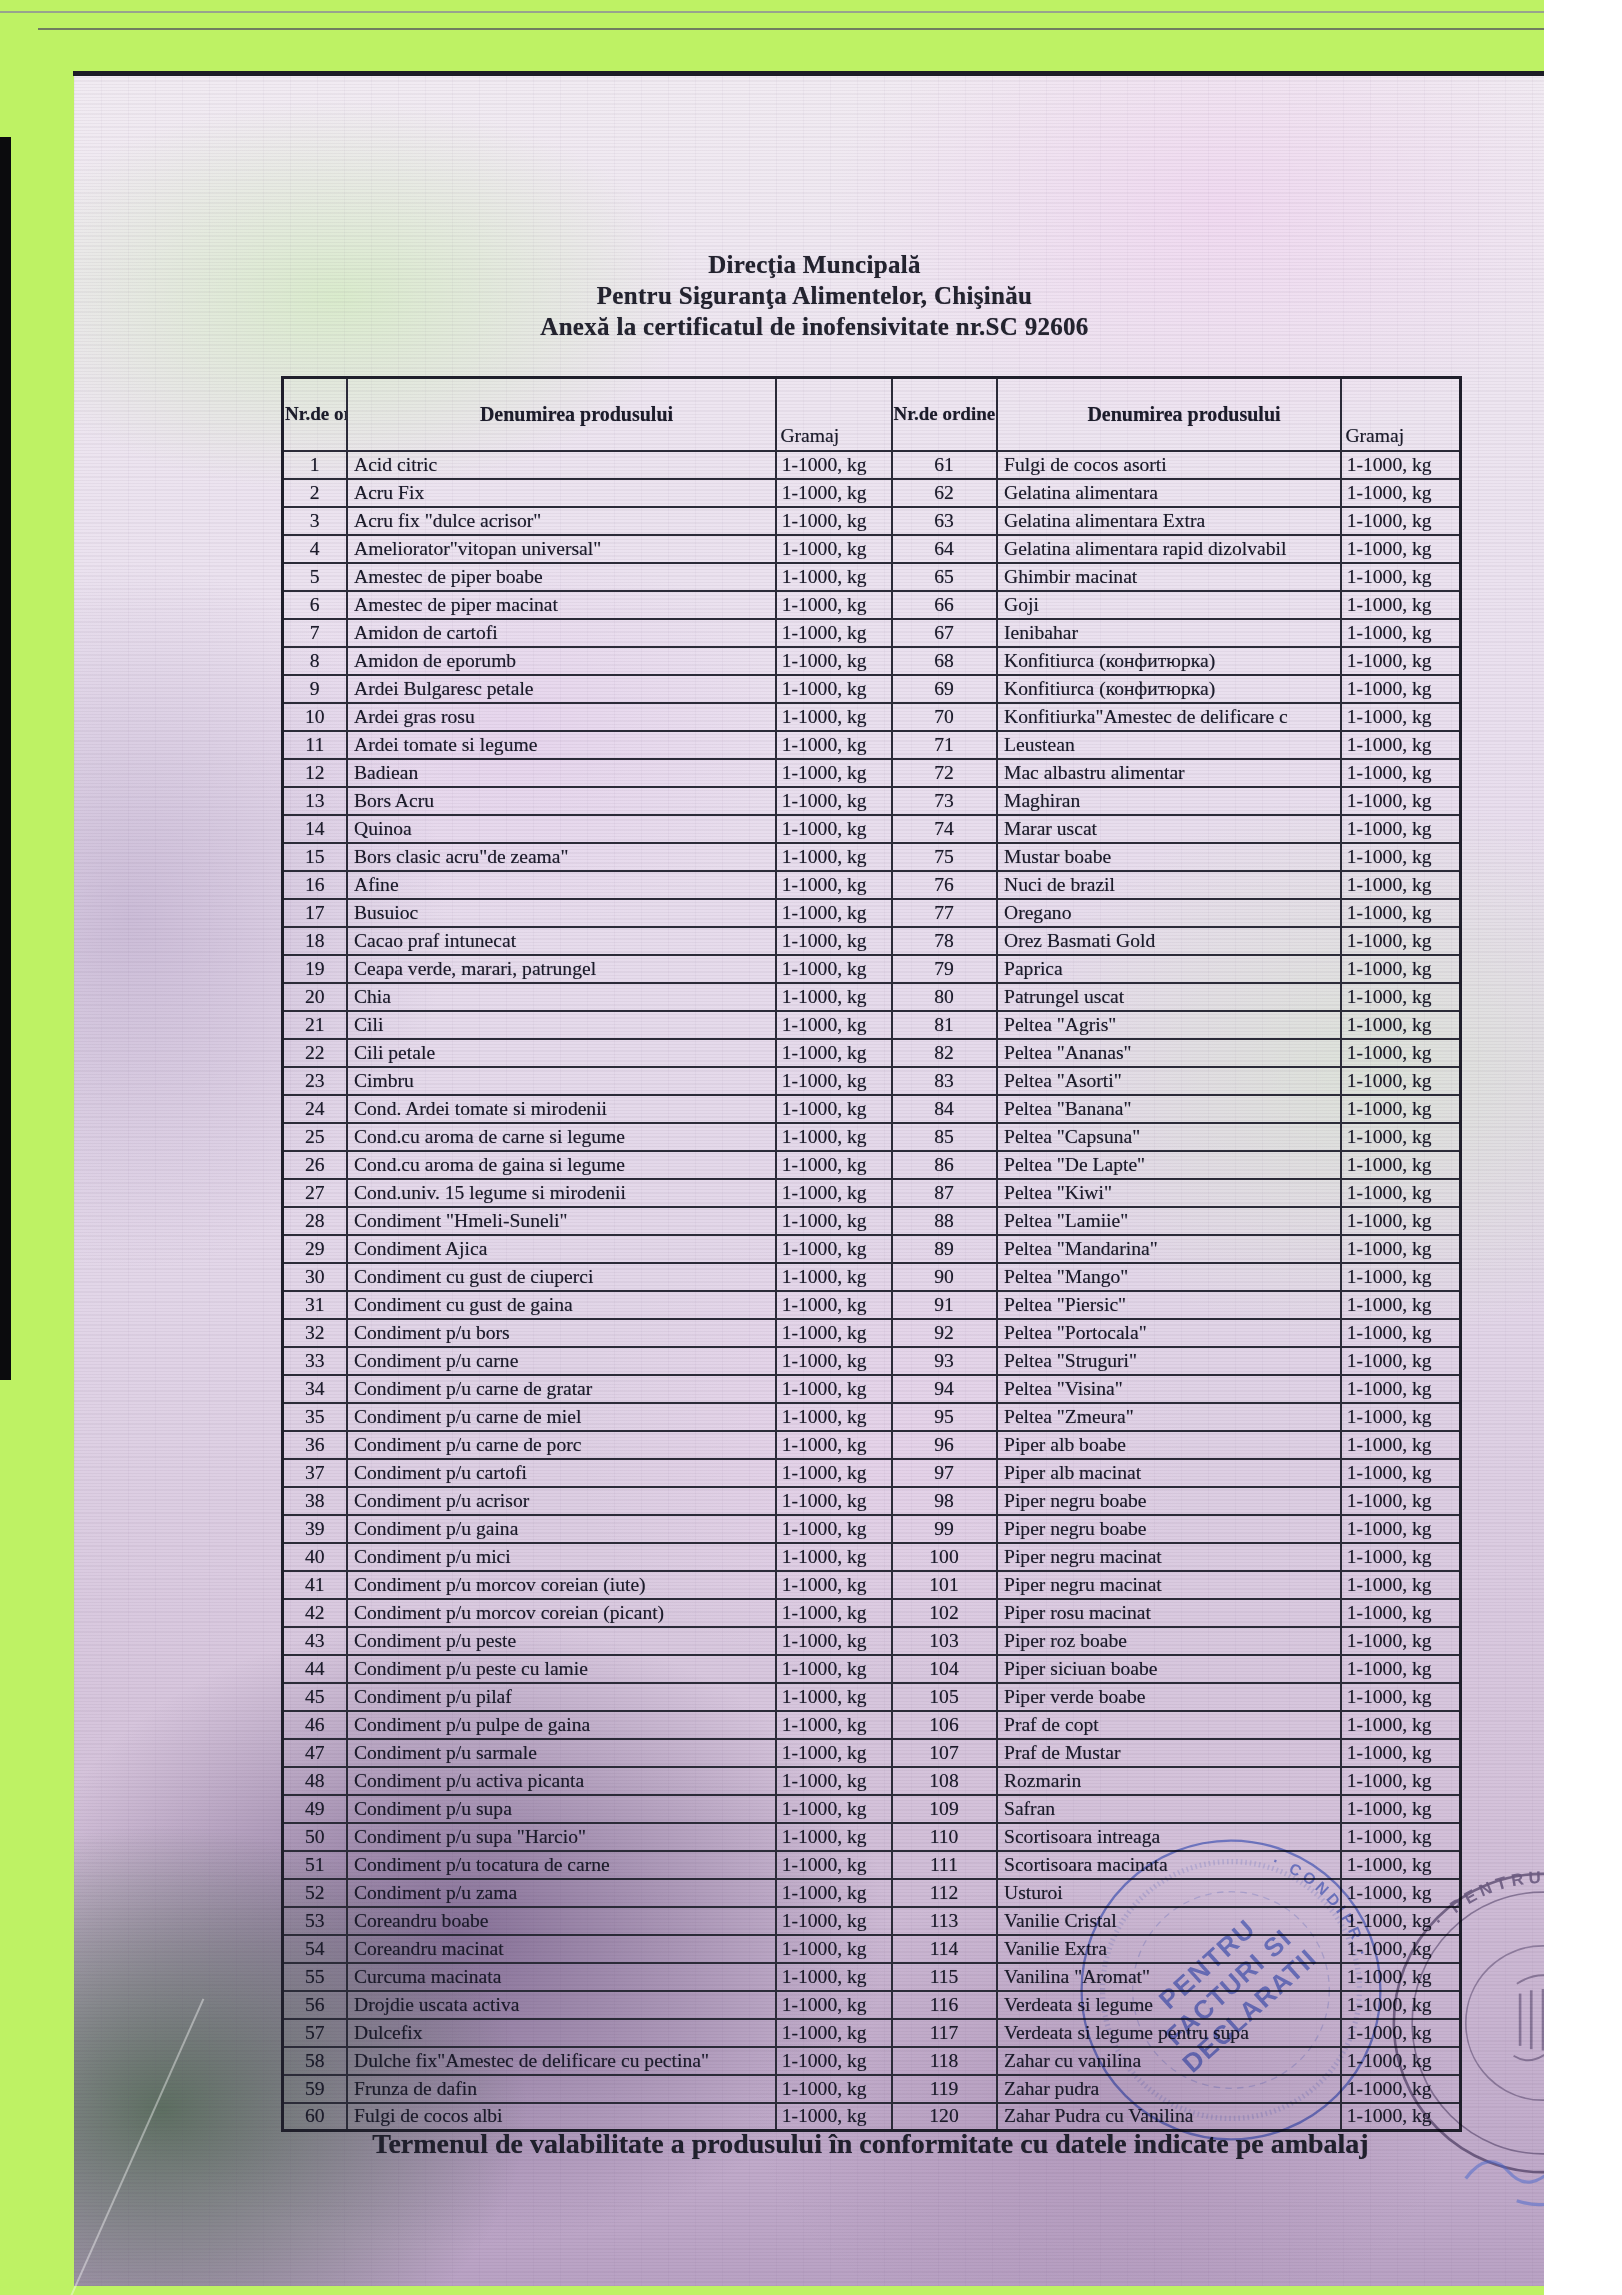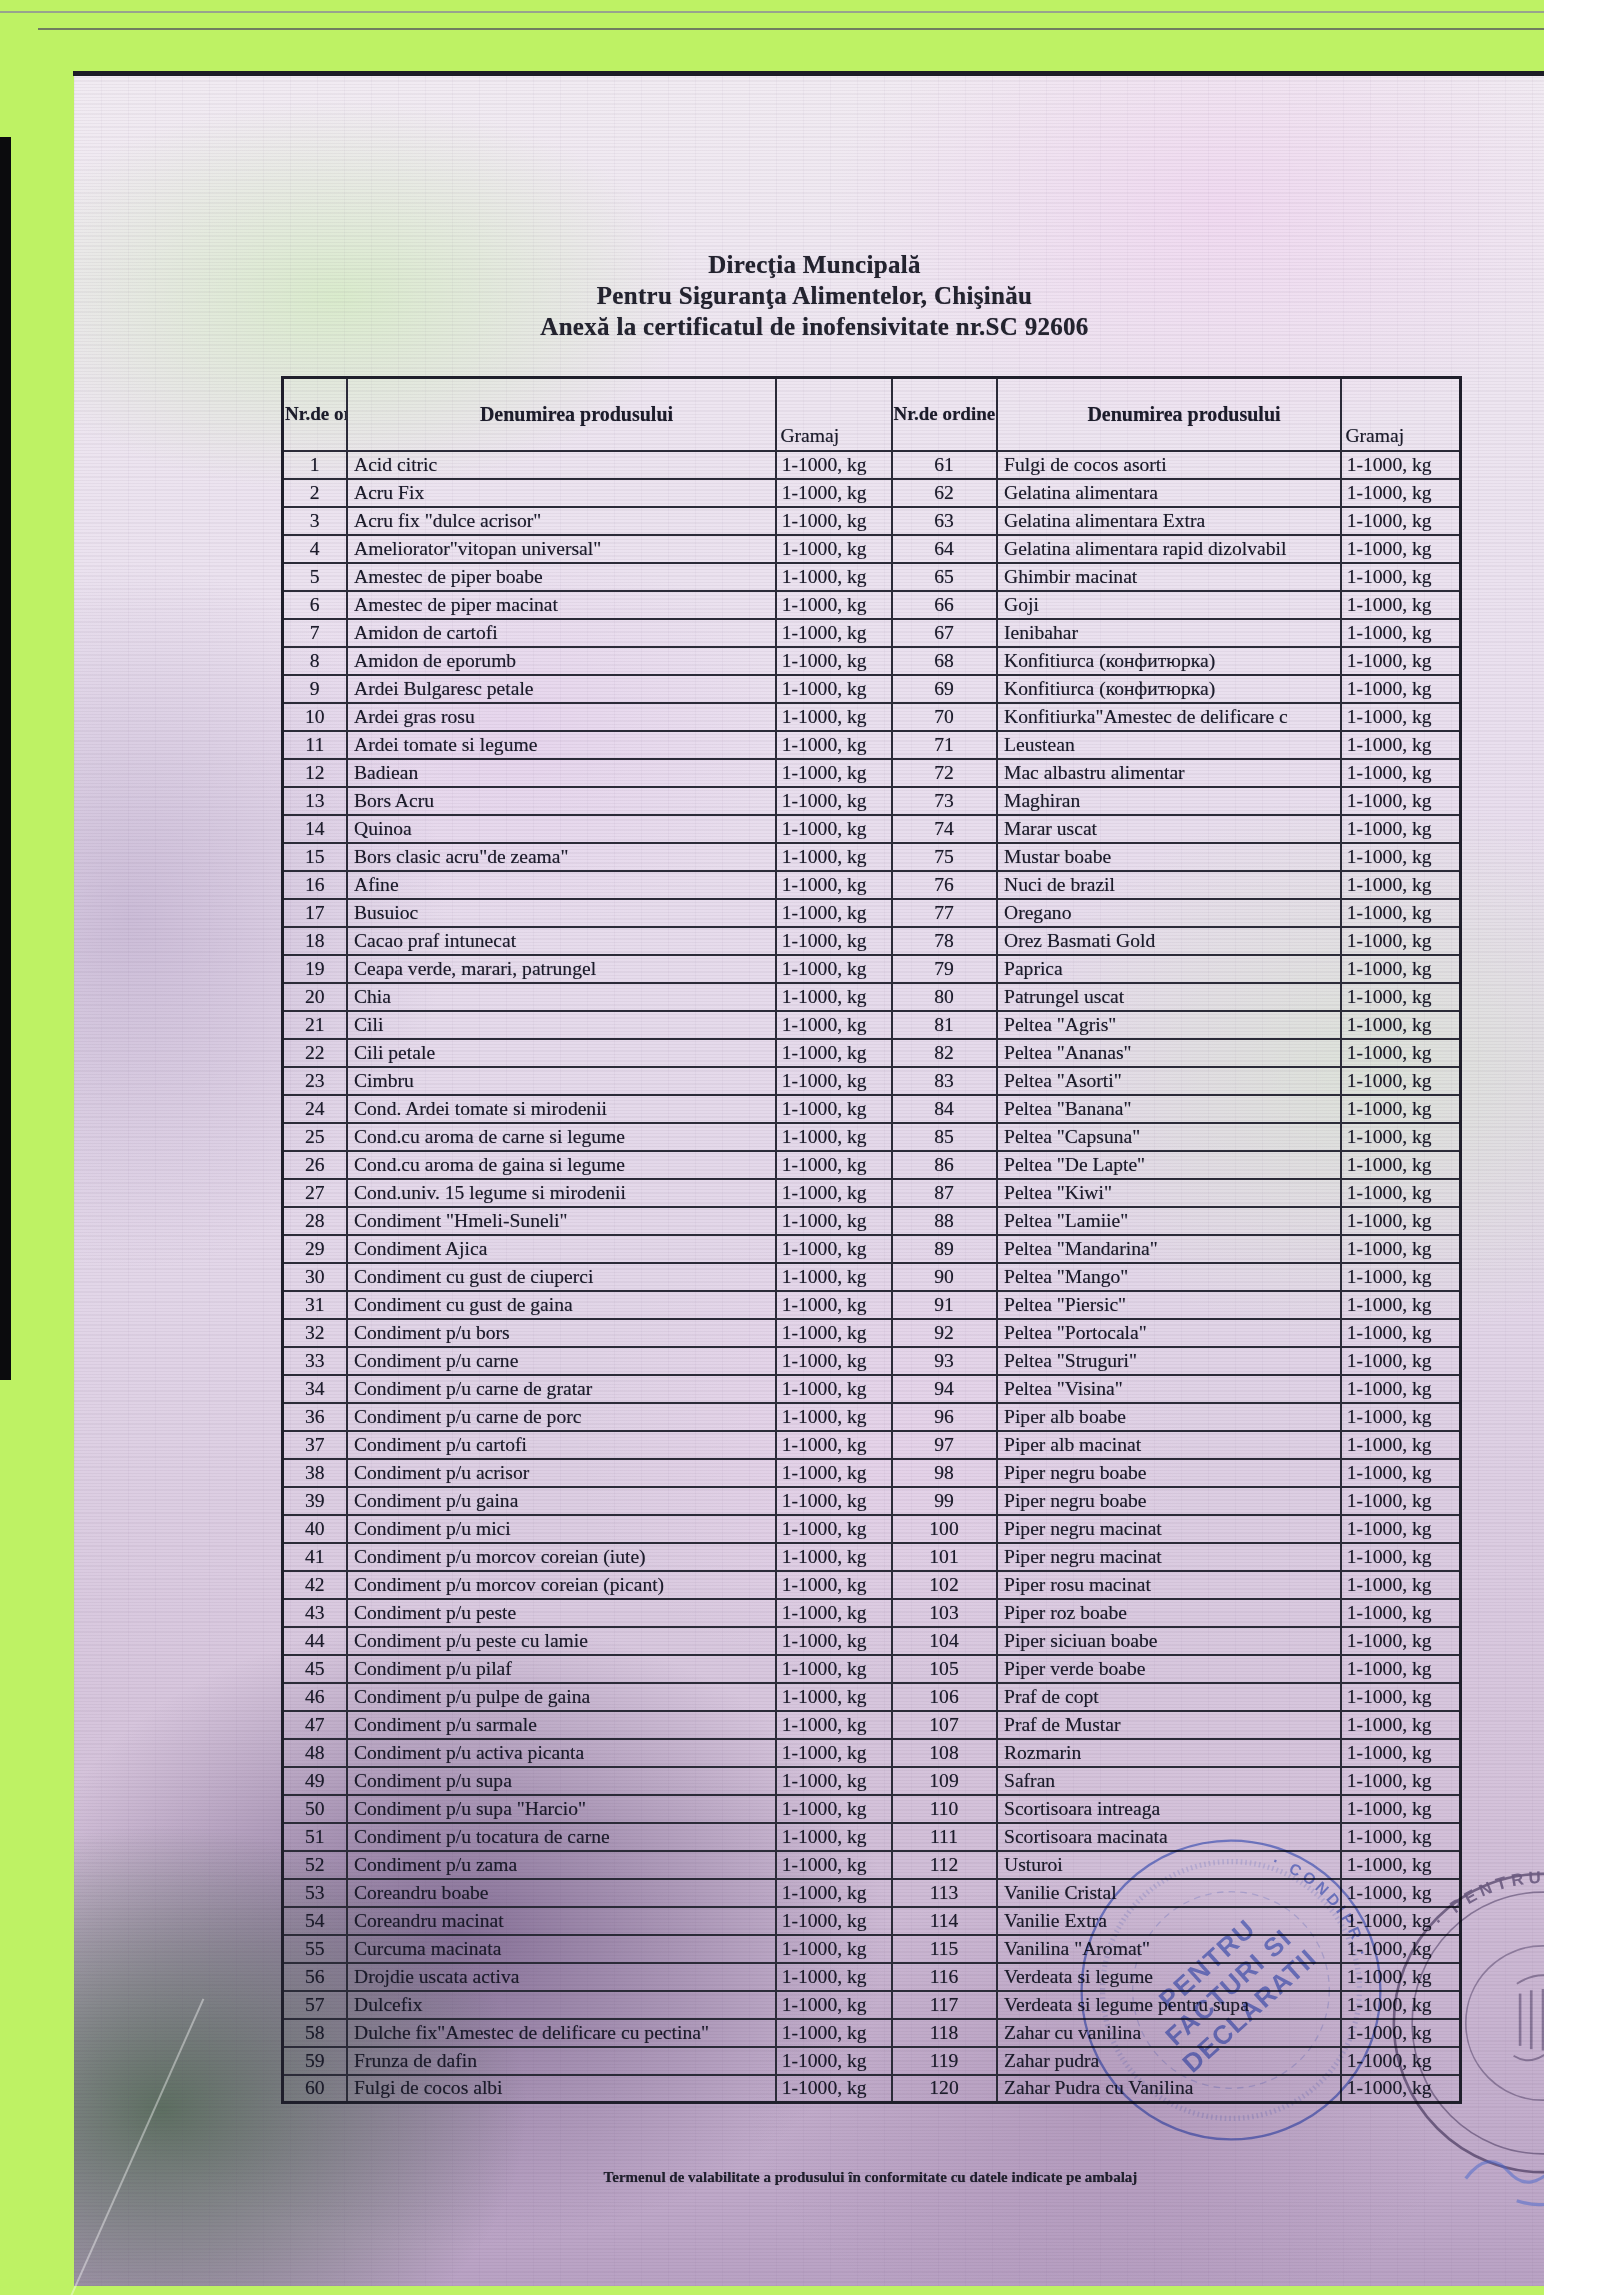--- a/index.html
+++ b/index.html
@@ -41,21 +41,21 @@
   th.h-nr{font-size:19px;font-weight:bold;text-align:center;white-space:pre-line;vertical-align:middle;}
   th.h-name{font-size:20px;font-weight:bold;text-align:center;vertical-align:middle;padding-left:32px;}
   th.h-gramaj{font-size:19.6px;font-weight:normal;text-align:left;vertical-align:bottom;padding:0 0 2.6px 3.9px;}
   tr.header-row{height:73px;}
   tr.row{height:28px;}
   td.cell-nr{font-size:19.6px;text-align:center;}
   td.cell-name{font-size:19.6px;text-align:left;padding-left:6.5px;}
   td.cell-gramaj{font-size:19.6px;text-align:left;padding-left:5.2px;}
   
   .bottom-note{position:absolute;left:288px;top:2128px;width:1165px;text-align:center;
-         font-size:15px;font-weight:bold;color:#20202c;text-shadow:0 0 0.7px rgba(28,28,52,.6);margin-top:41px;}
+         font-size:28px;font-weight:bold;color:#20202c;text-shadow:0 0 0.7px rgba(28,28,52,.6);}
   
   .stamp{position:absolute;mix-blend-mode:multiply;pointer-events:none;}
   #stamp-blue{left:1077px;top:1836px;opacity:.62;}
   #stamp-round{left:1386px;top:1866px;opacity:.85;}
   #annotations{position:absolute;left:0;top:0;pointer-events:none;}
 </style>
 </head>
 <body>
 
 <div class="page">
@@ -361,20 +361,28 @@
         </tr>
         <tr class="row">
           <td class="cell-nr">34</td>
           <td class="cell-name">Condiment p/u carne de gratar</td>
           <td class="cell-gramaj">1-1000, kg</td>
           <td class="cell-nr">94</td>
           <td class="cell-name">Peltea "Visina"</td>
           <td class="cell-gramaj">1-1000, kg</td>
         </tr>
         <tr class="row">
+          <td class="cell-nr">35</td>
+          <td class="cell-name">Condiment p/u carne de miel</td>
+          <td class="cell-gramaj">1-1000, kg</td>
+          <td class="cell-nr">95</td>
+          <td class="cell-name">Peltea "Zmeura"</td>
+          <td class="cell-gramaj">1-1000, kg</td>
+        </tr>
+        <tr class="row">
           <td class="cell-nr">36</td>
           <td class="cell-name">Condiment p/u carne de porc</td>
           <td class="cell-gramaj">1-1000, kg</td>
           <td class="cell-nr">96</td>
           <td class="cell-name">Piper alb boabe</td>
           <td class="cell-gramaj">1-1000, kg</td>
         </tr>
         <tr class="row">
           <td class="cell-nr">37</td>
           <td class="cell-name">Condiment p/u cartofi</td>

